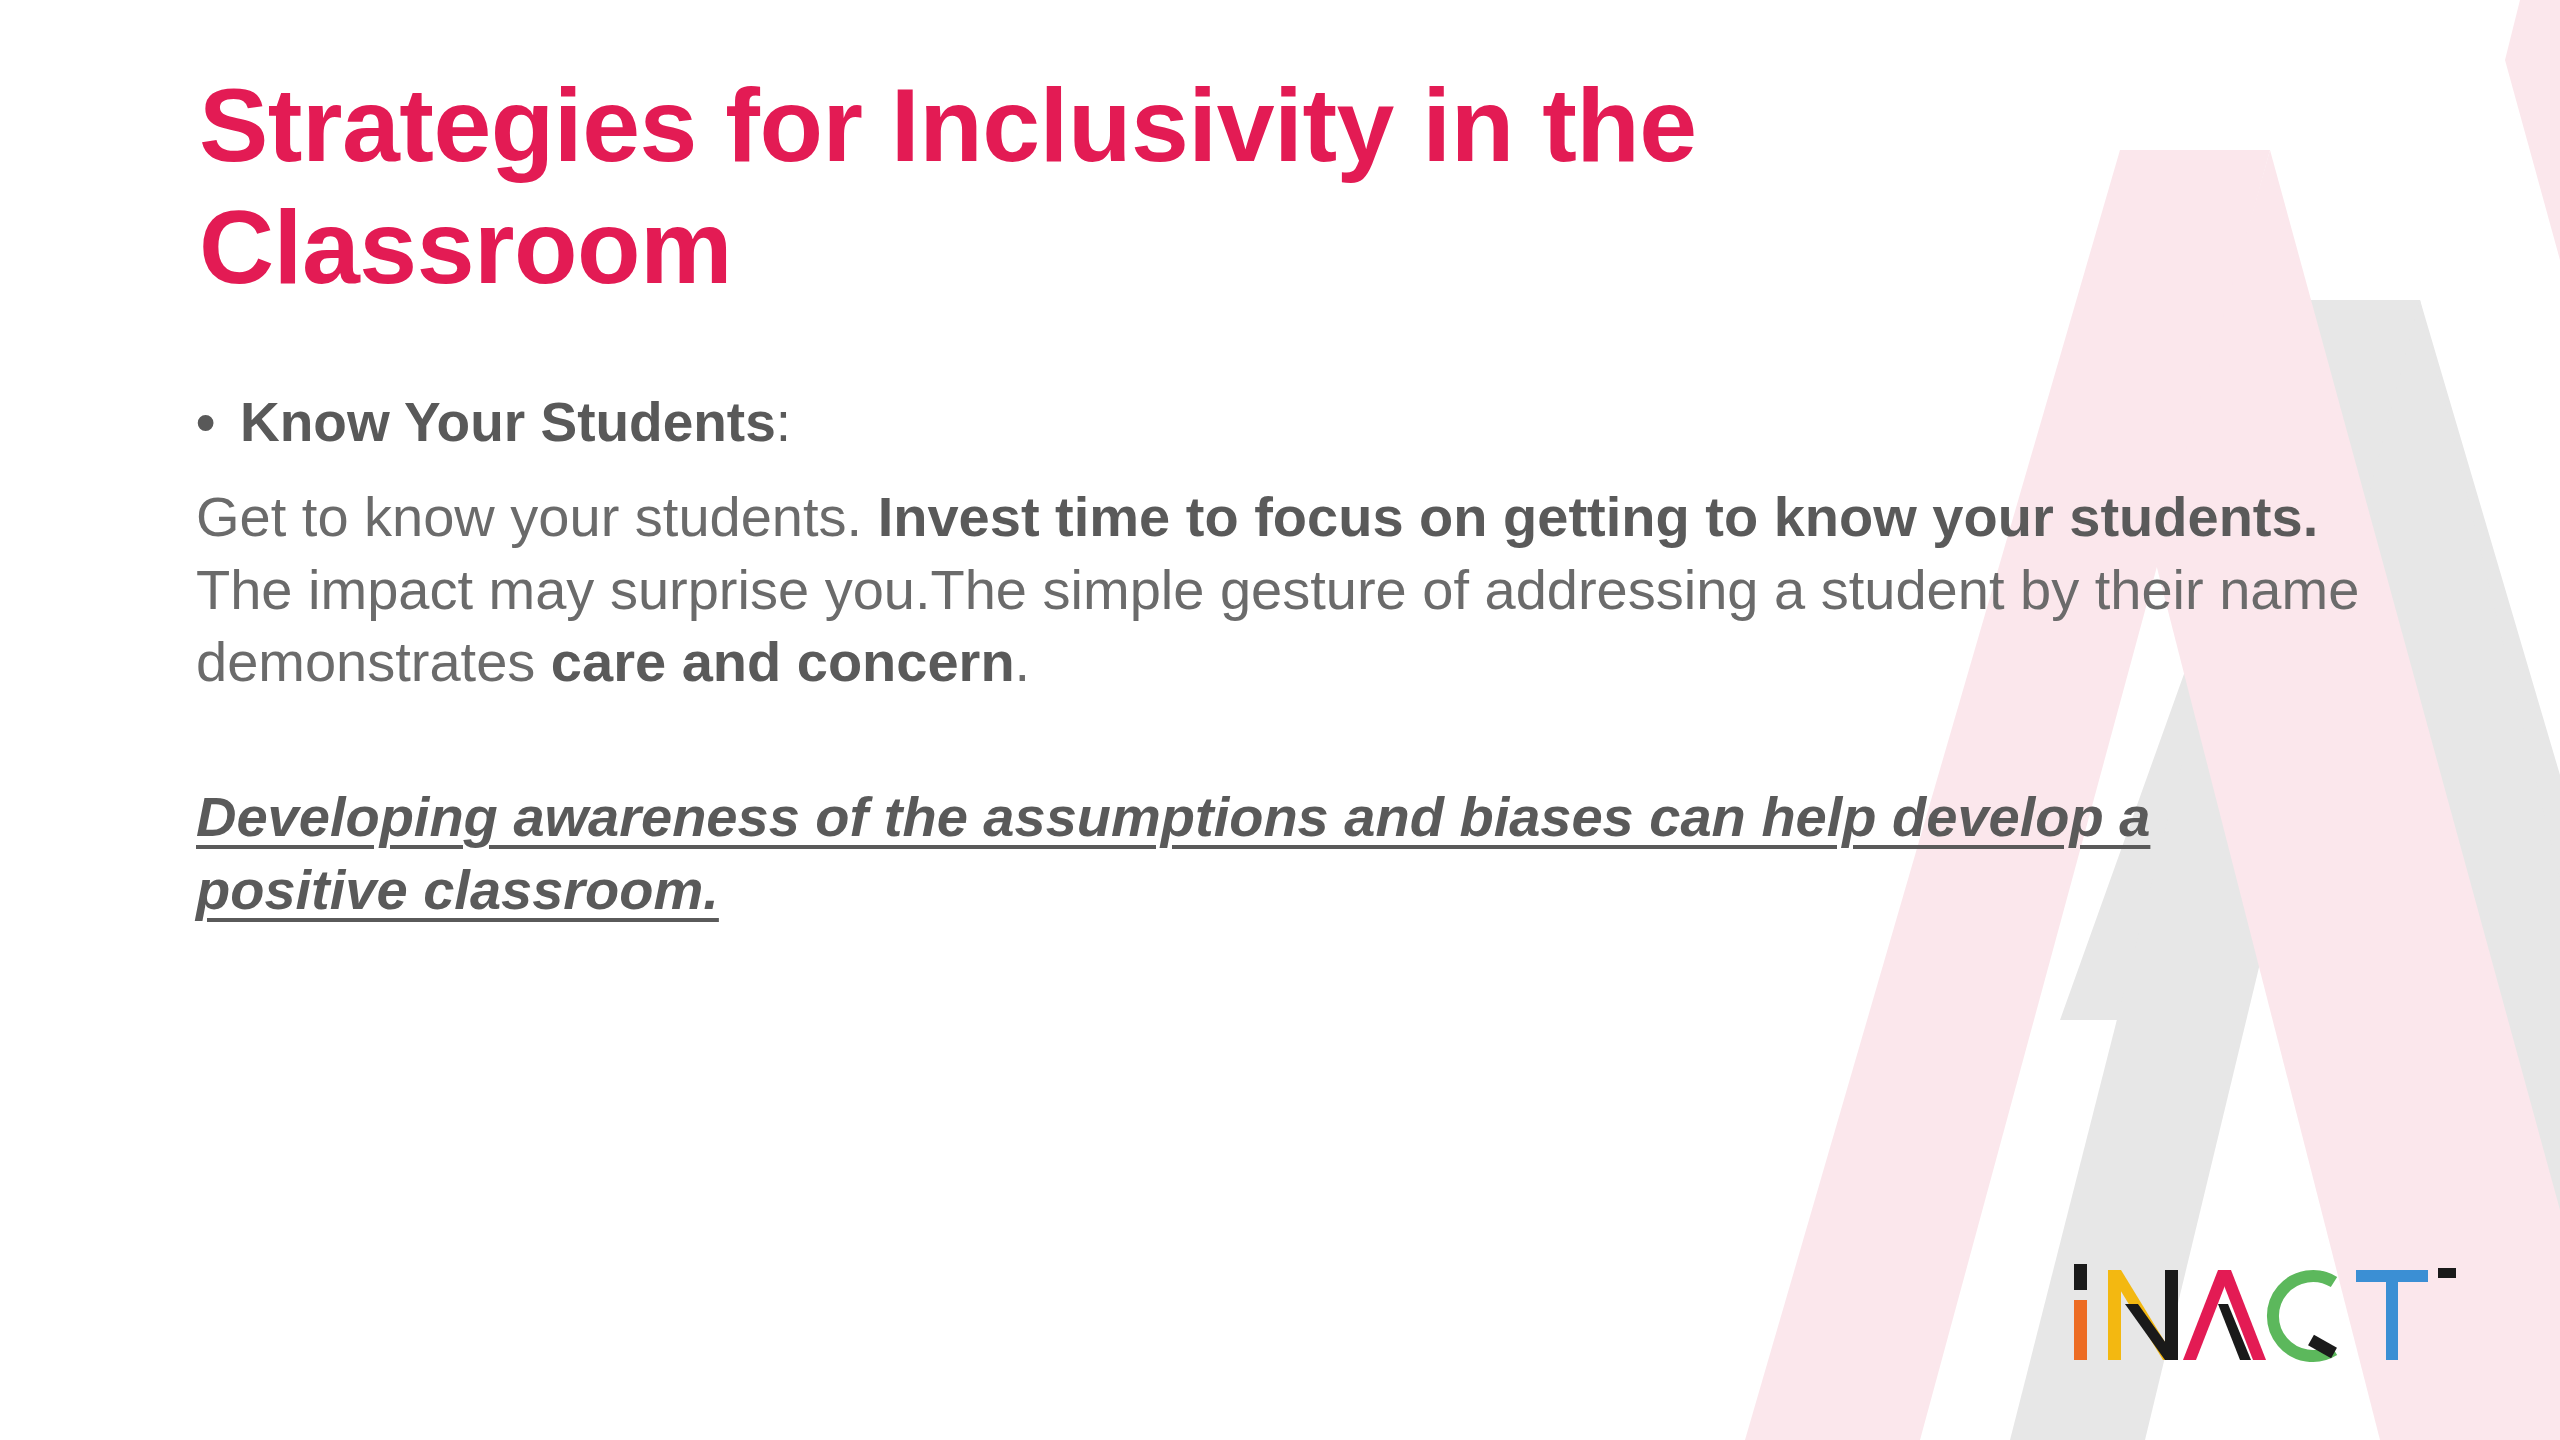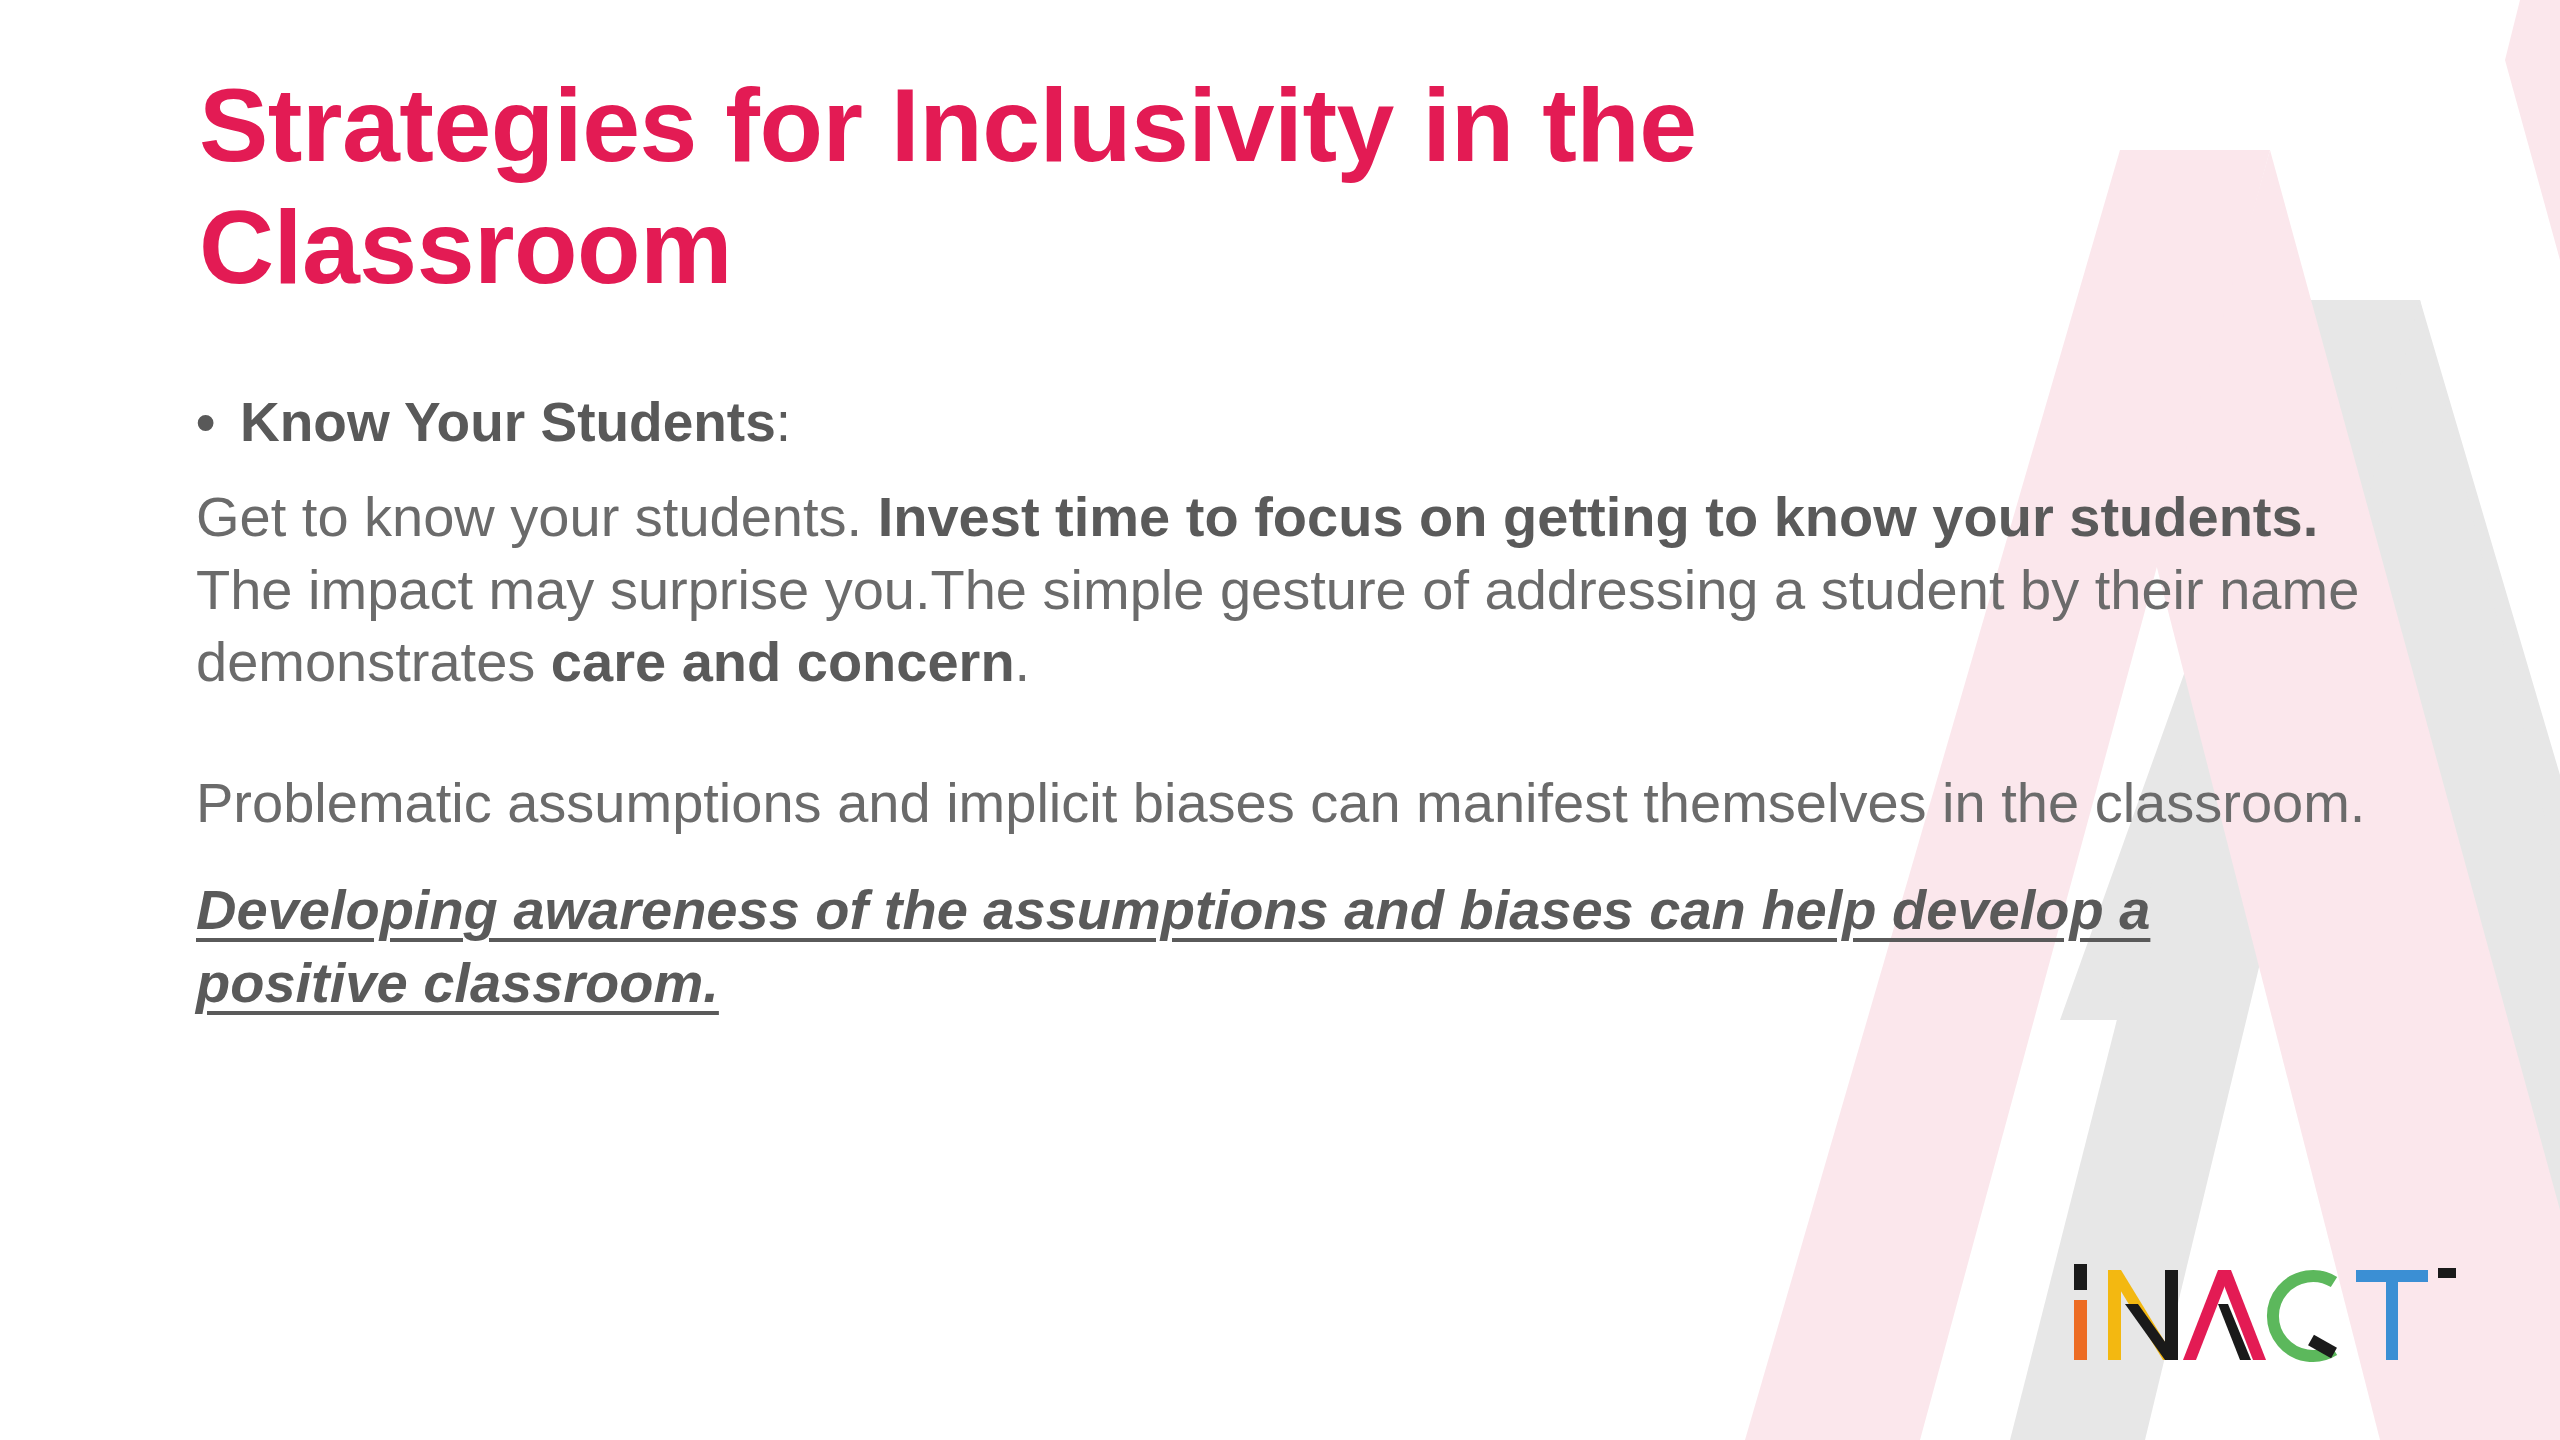--- a/index.html
+++ b/index.html
@@ -154,21 +154,20 @@
         <span class="bullet-dot">•</span><span>Know Your Students</span><span class="colon">:</span>
       </p>
 
       <p class="para">
         <span>Get to know your students. </span><span class="strong">Invest time to focus on getting to know your students.</span><span> The impact may surprise you.The simple gesture of addressing a student by their name demonstrates </span><span class="strong">care and concern</span><span class="tail-period">.</span>
       </p>
 
       <div class="gap-1"></div>
 
 
-      <p class="para tight">Problematic assumptions and implicit biases can manifest themselves in the classroom.</p>
 
       <p class="emphasis">
         <span class="u">Developing awareness of the assumptions and biases can help develop a positive classroom.</span>
       </p>
 
     </div>
   </div>
 
   <div class="logo">
     <svg viewBox="0 0 420 120" aria-hidden="true">

